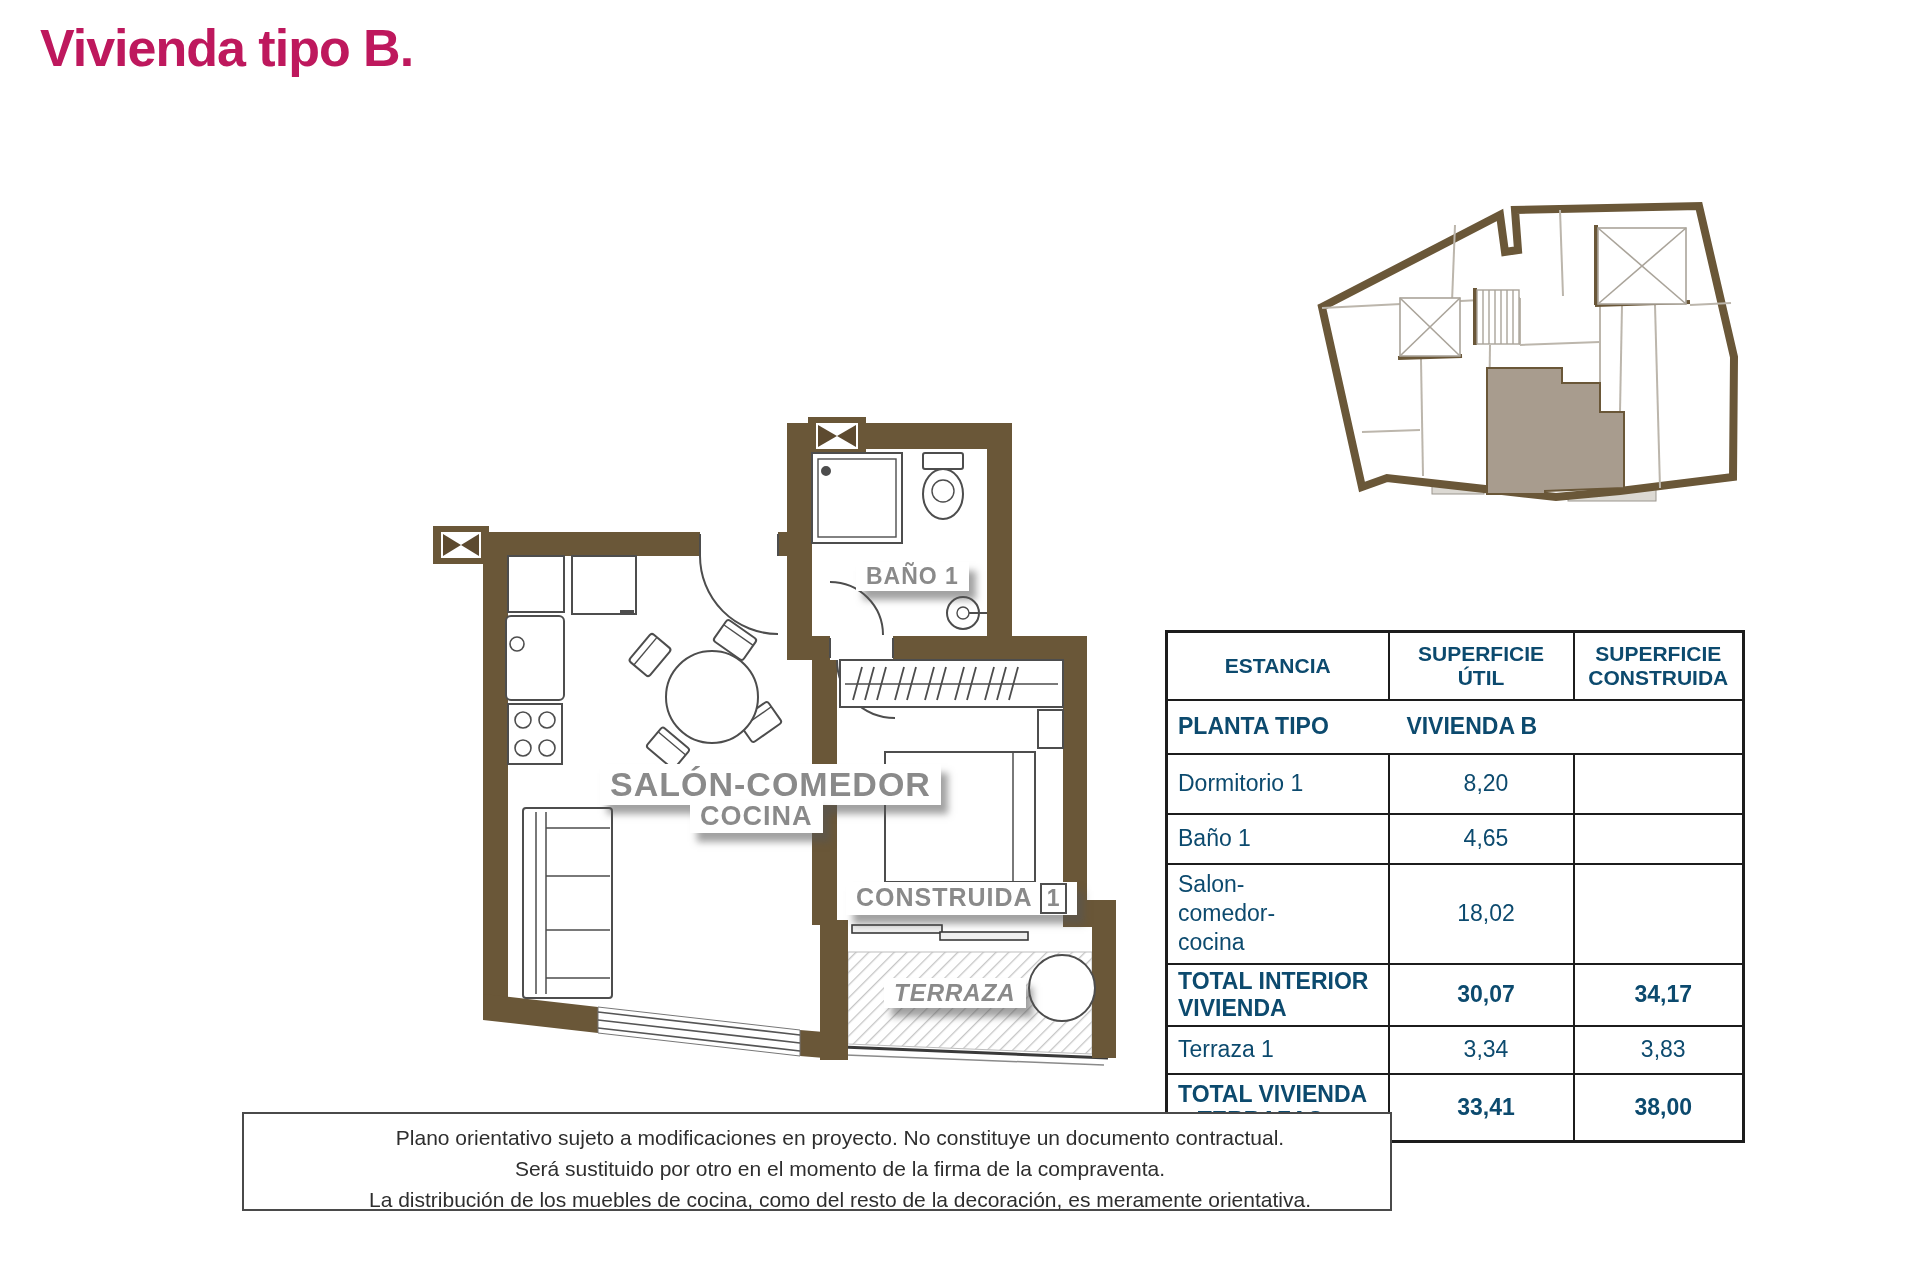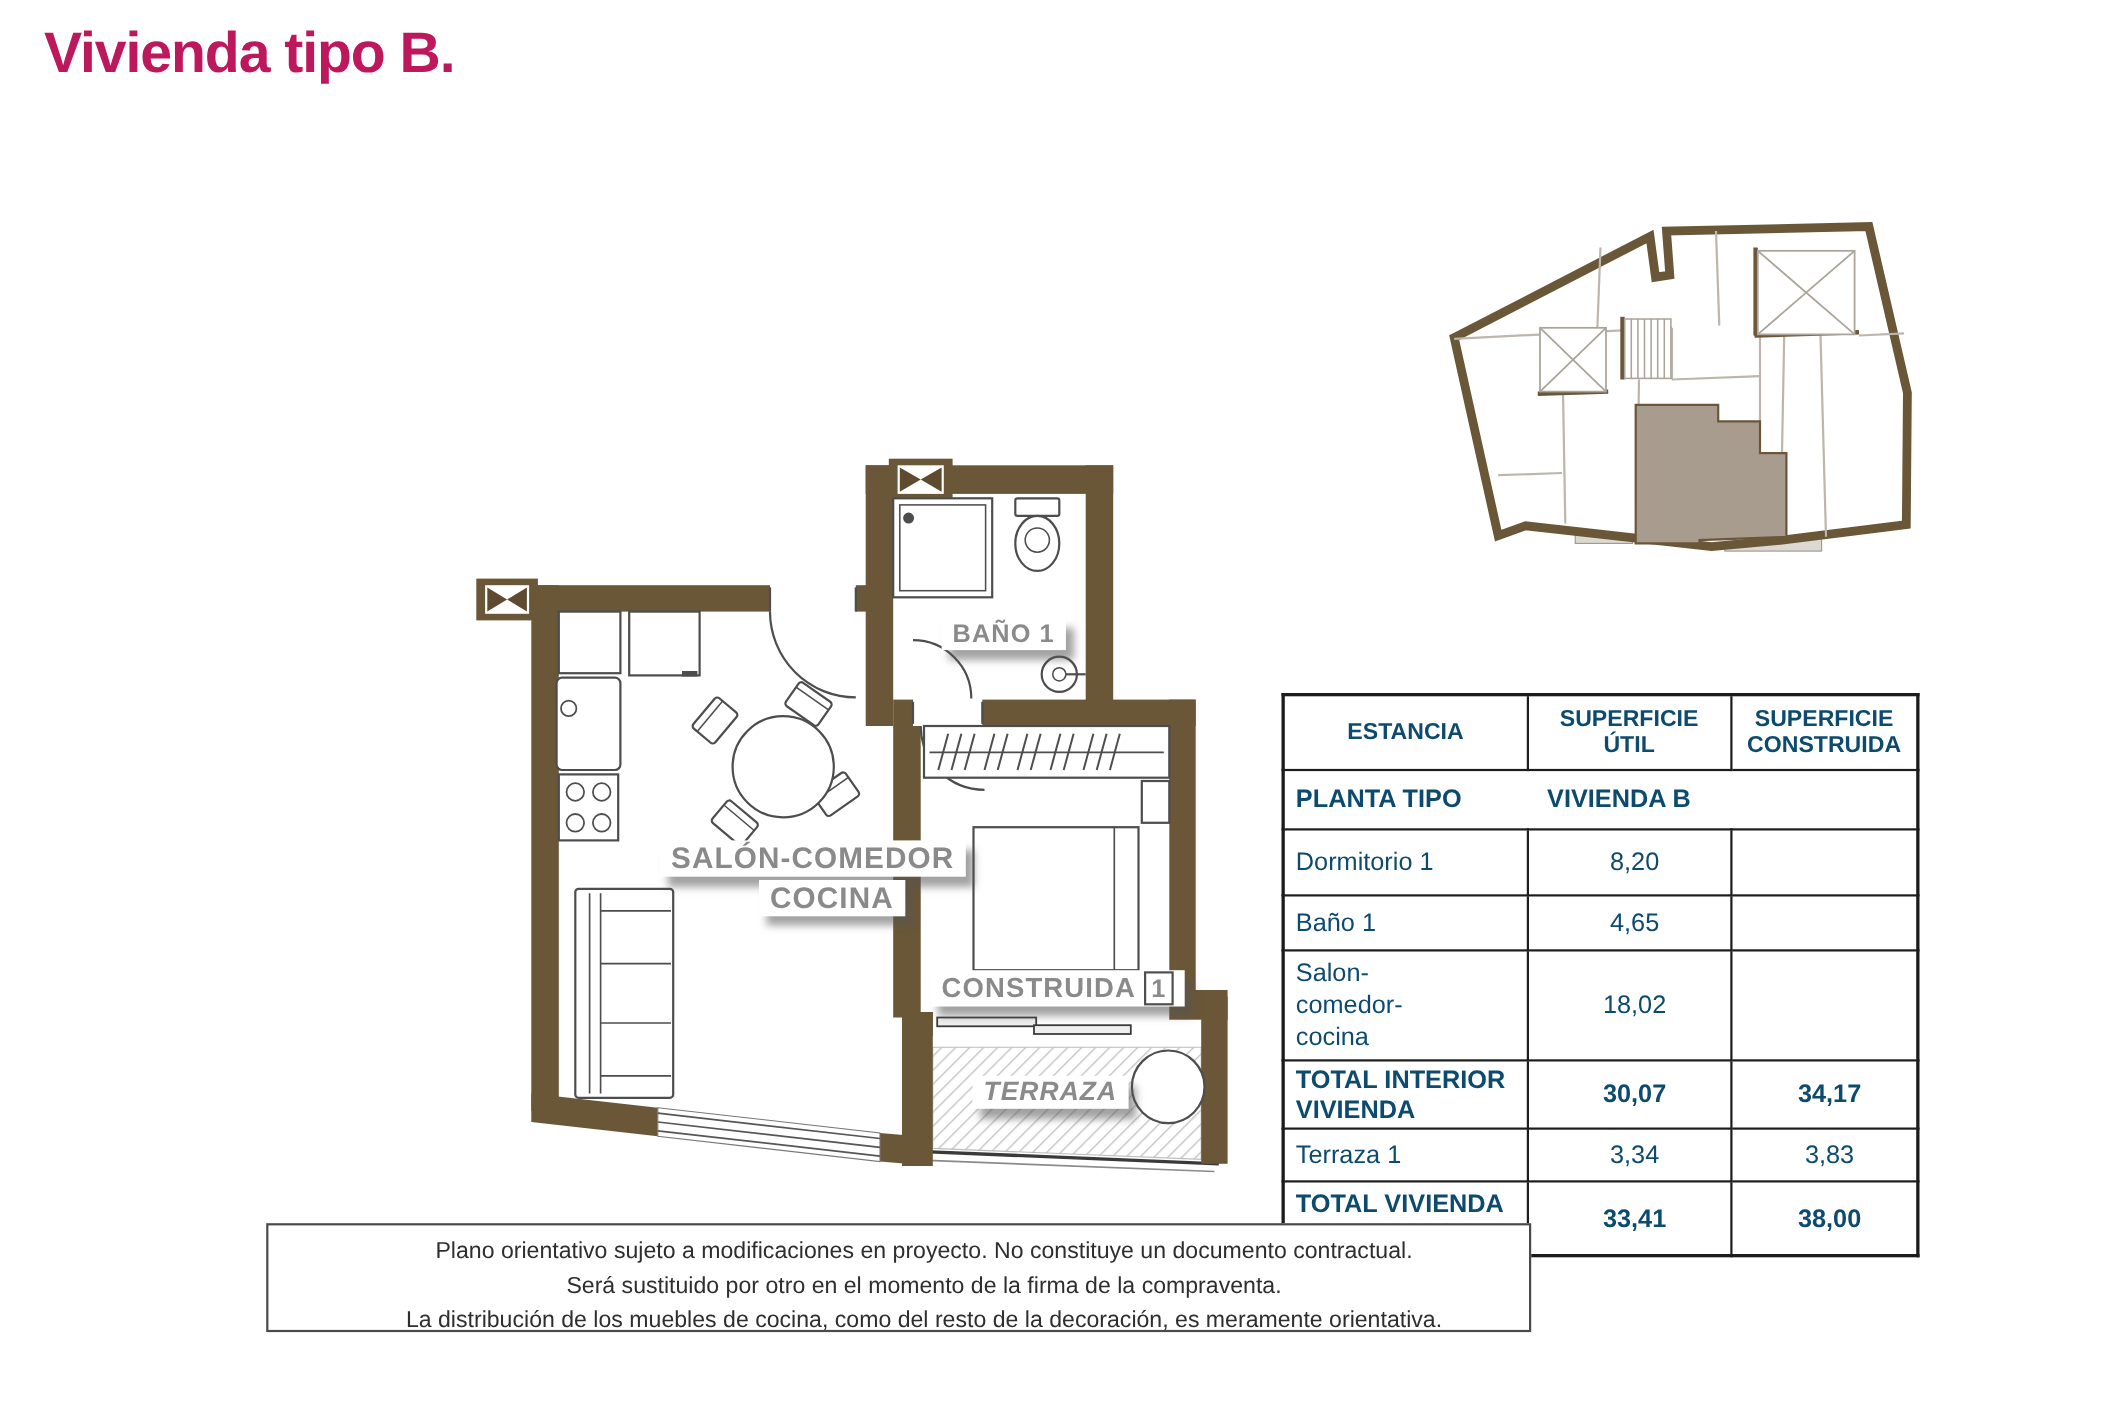--- a/index.html
+++ b/index.html
@@ -12,21 +12,21 @@
     font-size:52px;font-weight:800;color:#be185d;letter-spacing:-1px;
   }
   
   #floorplan{position:absolute;left:425px;top:405px;}
   #keyplan{position:absolute;left:1312px;top:163px;}
   .plan-label{
     position:absolute;background:#ffffff;color:#8a8a8a;font-weight:bold;
     letter-spacing:1px;padding:1px 10px;white-space:nowrap;
     box-shadow:7px 9px 7px rgba(85,85,85,0.55);
   }
-  .lbl-salon1{left:600px;top:764px;font-size:27px;}
+  .lbl-salon1{left:600px;top:764px;font-size:34px;}
   .lbl-salon2{left:690px;top:800px;font-size:27px;}
   .lbl-bano{left:856px;top:562px;font-size:23px;}
   .lbl-dorm{left:846px;top:882px;font-size:25px;}
   .lbl-terraza{left:884px;top:978px;font-size:24px;font-style:italic;}
   .num-box{
     display:inline-block;border:2px solid #4f4f4f;background:#fff;
     padding:0 5px;margin-left:7px;font-size:23px;color:#8a8a8a;
   }
   
   table.areas{

